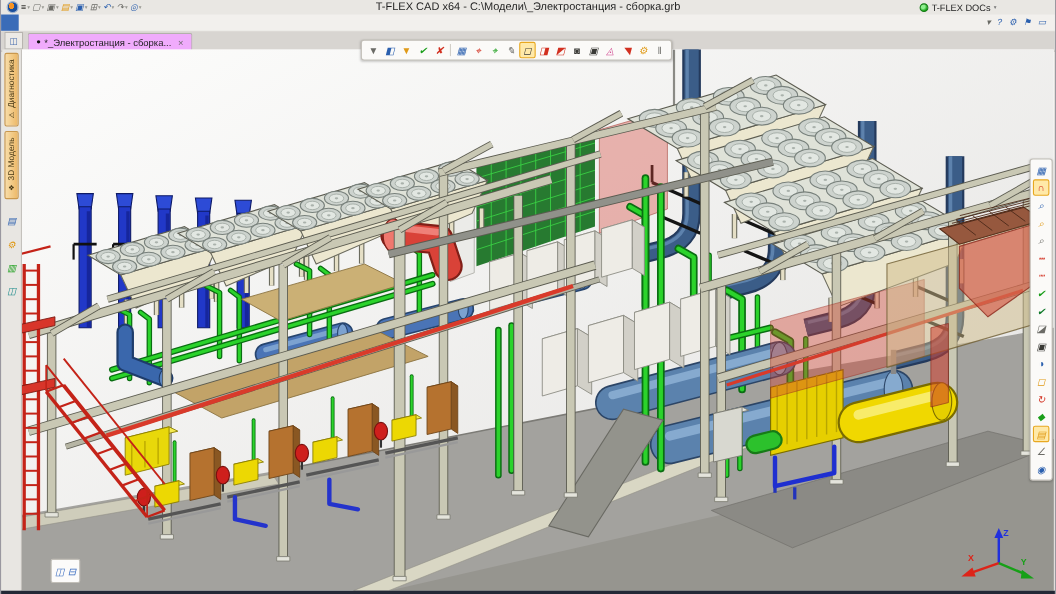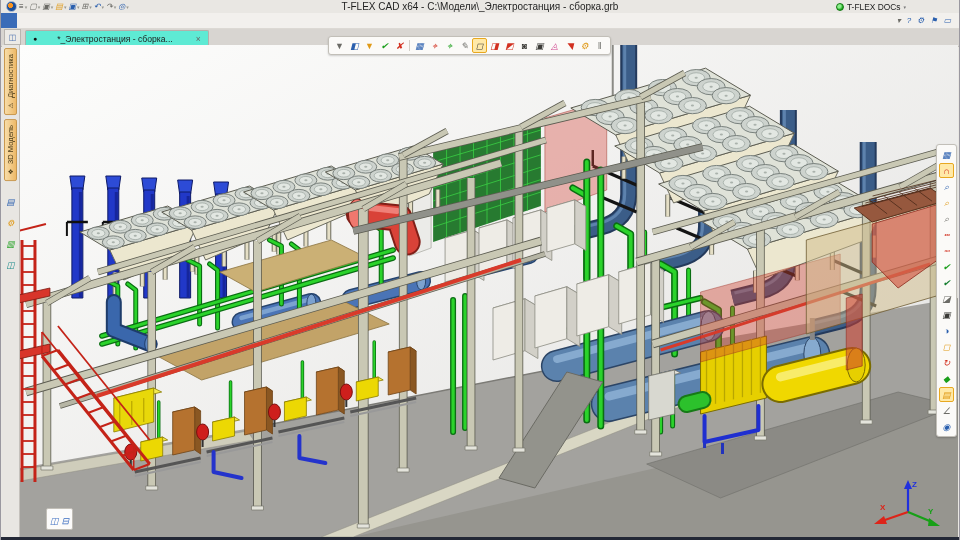--- a/index.html
+++ b/index.html
@@ -33,22 +33,22 @@
   .mitem{padding:2px 8px 2px 8px;height:100%;box-sizing:border-box;display:flex;align-items:center;cursor:default}
   .mitem.active{background:#3a6cb8;color:#fff}
   .menu-right{margin-left:auto;display:flex;gap:6px;padding-right:8px;align-items:center}
   .micon .g{font-size:8px}
   .micon{color:#2a5fae;display:inline-flex}
 
   
   .tabbar{height:17px;background:#d8d5d1;display:flex;align-items:flex-end;padding-left:2px;border-bottom:1px solid #bdbab5}
   .corner{width:15px;height:14px;background:#eceae6;border:1px solid #b8b5b0;margin:0 4px 1px 1px;
       display:flex;align-items:center;justify-content:center;font-size:8px;color:#4a6fae}
-  .doc-tab{height:15px;background:#5eead4;border:1px solid #b3b0ab;border-bottom:none;border-radius:2px 2px 0 0;
-      display:flex;align-items:center;gap:20px;padding:0 7px;font-size:8.6px;color:#1d1d1d}
+  .doc-tab{height:15px;background:#f0abfc;border:1px solid #b3b0ab;border-bottom:none;border-radius:2px 2px 0 0;
+      display:flex;align-items:center;gap:3px;padding:0 7px;font-size:8.6px;color:#1d1d1d}
   .tab-model-icon{color:#111;font-size:7px;line-height:7px}
   .tab-close{color:#666;font-size:8.5px;margin-left:3px}
 
   
   .main{position:absolute;top:45px;left:1px;right:1px;bottom:3px;display:flex}
   .left-rail{width:17px;background:#e8e6e2;border-right:1px solid #c4c1bc;display:flex;flex-direction:column;align-items:center;padding-top:3px;gap:4px;z-index:5}
   .vtab{writing-mode:vertical-rl;transform:rotate(180deg);
       background:linear-gradient(270deg,#f8dda8,#edb968);border:1px solid #c9984e;border-radius:2px;
       font-size:7.6px;color:#4a3a16;padding:5px 1px;display:flex;align-items:center;gap:3px;cursor:default}
   .vtab .vicon{transform:rotate(90deg);font-size:6.5px;line-height:7px}

